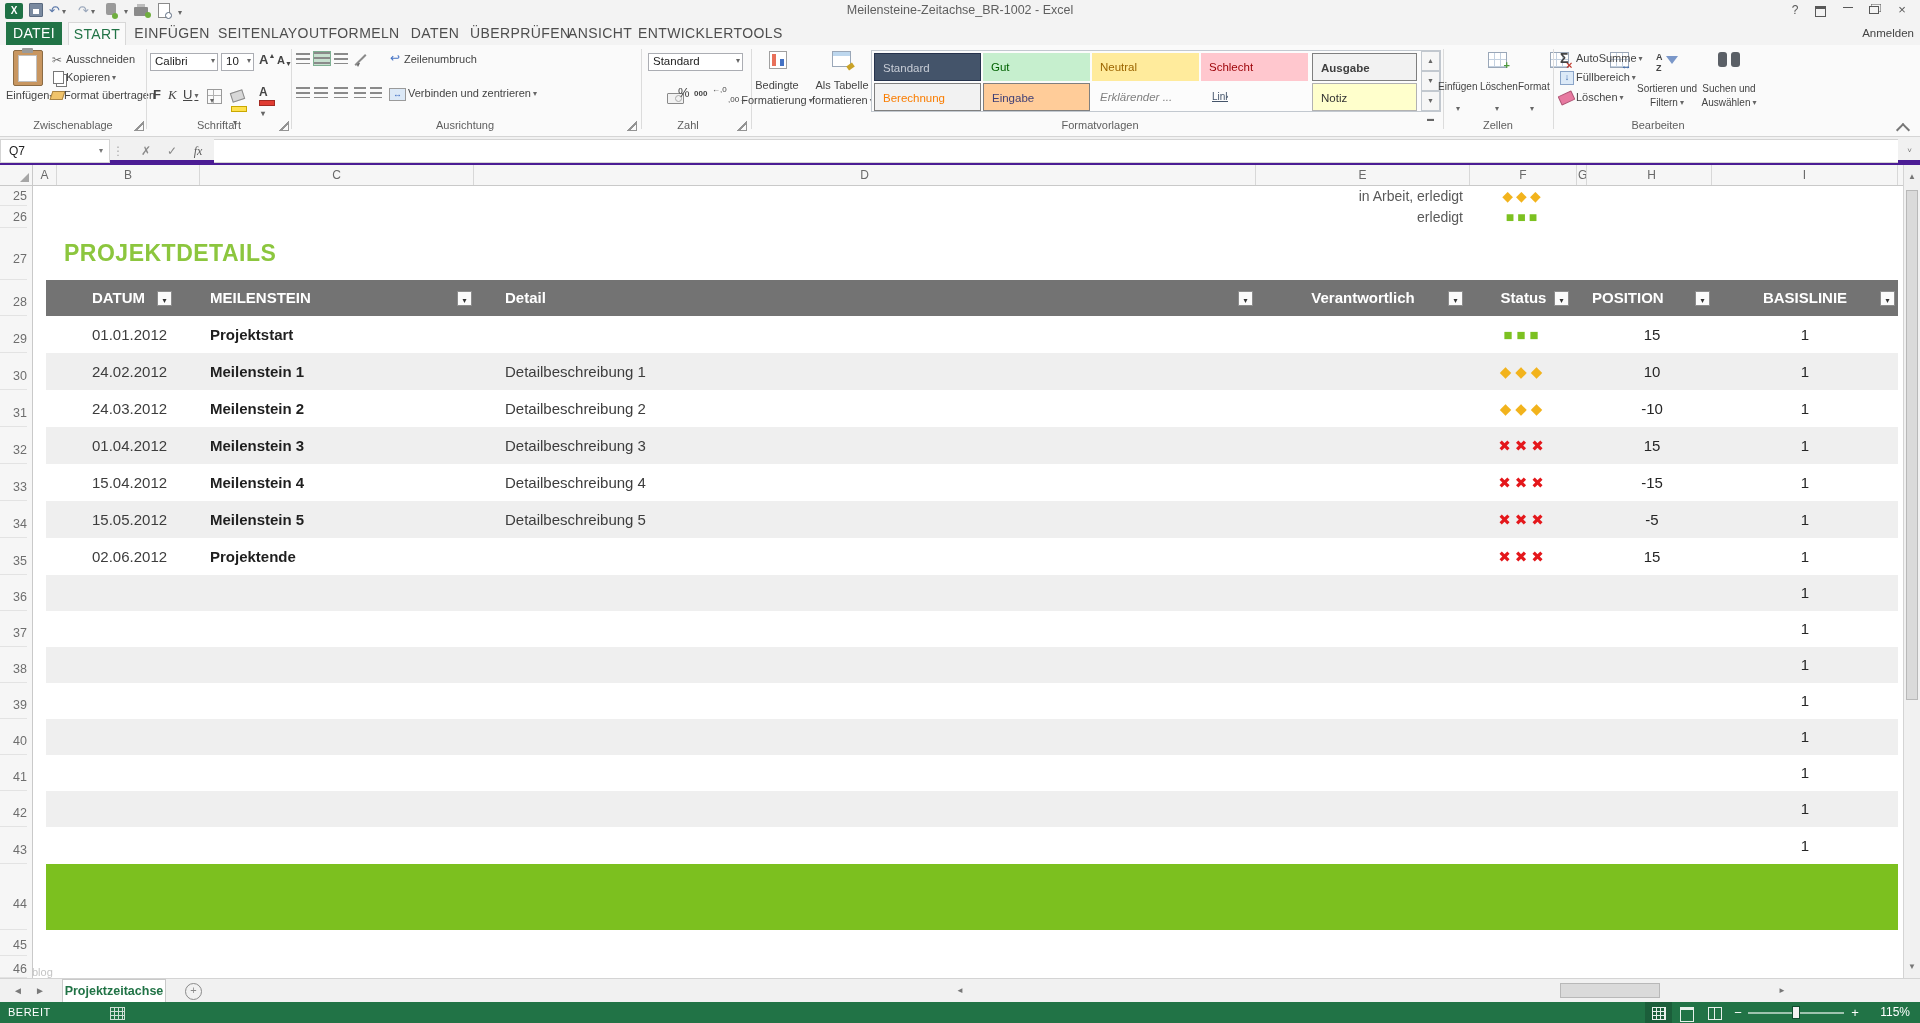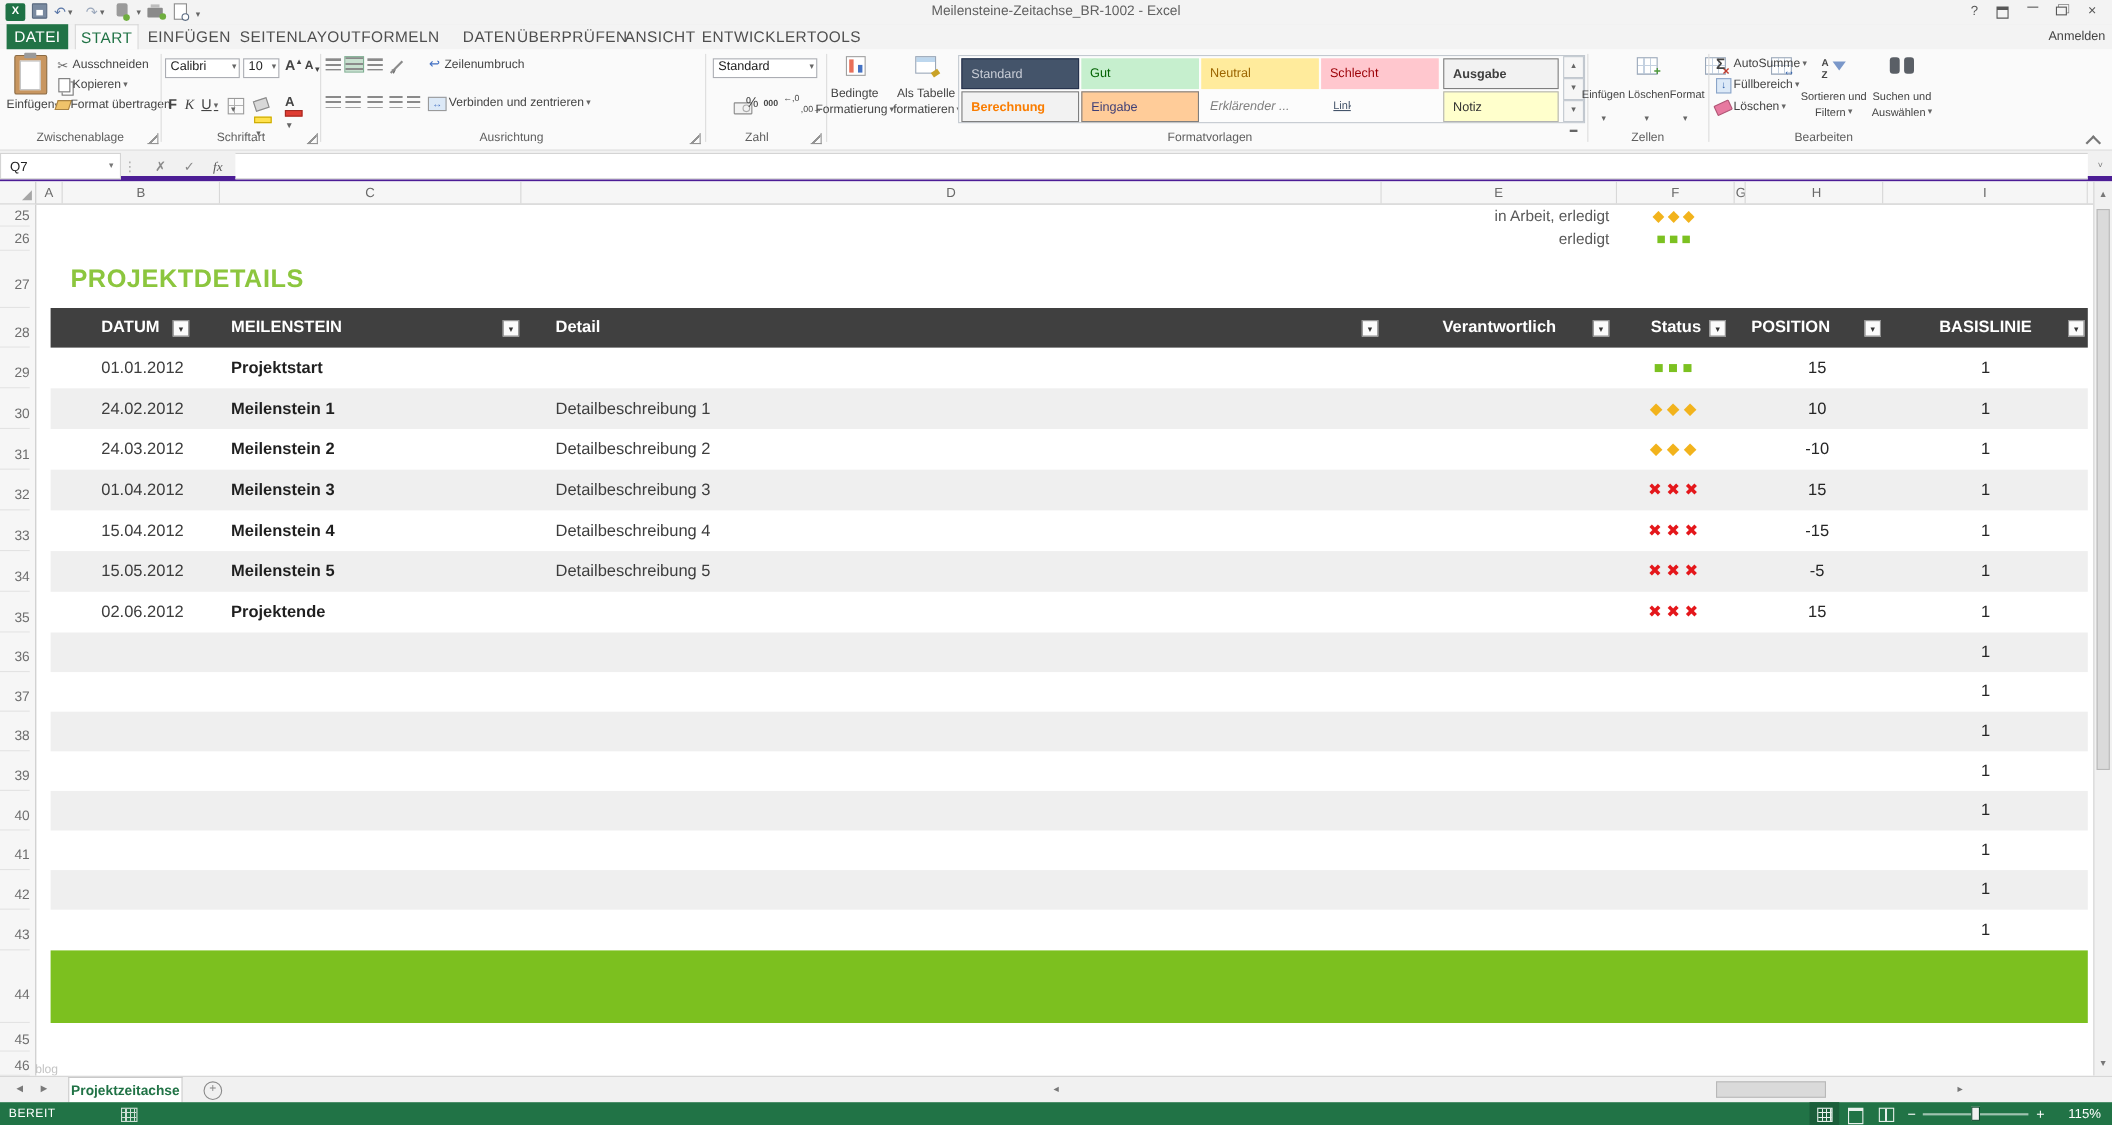--- a/index.html
+++ b/index.html
@@ -110,21 +110,21 @@
   .rn{position:absolute;left:0;width:27px;text-align:right;font-size:12.5px;color:#6E6E6E;border-bottom:1px solid #E3E3E3;box-sizing:border-box;}
   .trow{position:absolute;left:46px;width:1852px;}
   .gray{background:#EFEFEF;}
   .cell{position:absolute;top:0;height:100%;white-space:nowrap;}
   .c-date{left:46px;font-size:15px;color:#3d3d3d;}
   .c-mile{left:164px;font-size:15px;font-weight:bold;color:#1f1f1f;}
   .c-det{left:459px;font-size:15px;color:#3d3d3d;}
   .c-status{left:1427px;width:100px;text-align:center;font-size:15px;letter-spacing:4px;}
   .c-pos{left:1546px;width:120px;text-align:center;font-size:15px;color:#262626;}
   .c-bas{left:1666px;width:186px;text-align:center;font-size:15px;color:#262626;}
-  #thead{position:absolute;left:46px;top:115px;width:1852px;height:36px;background:#404040;color:#fff;line-height:36px;}
+  #thead{position:absolute;left:46px;top:115px;width:1852px;height:36px;background:#737373;color:#fff;line-height:36px;}
   .hc{position:absolute;top:0;height:36px;font-size:15px;font-weight:bold;white-space:nowrap;}
   .fbtn{position:absolute;top:11px;width:15px;height:15px;background:#FBFBFB;border:1px solid #8C8C8C;box-sizing:border-box;text-align:center;line-height:12px;}
   .fbtn::after{content:"▾";font-size:8px;color:#333;}
   #ptitle{position:absolute;left:64px;top:75px;font-size:23px;font-weight:bold;color:#8CC63E;letter-spacing:.5px;}
   .leg{position:absolute;white-space:nowrap;}
   .leg-label{left:1256px;width:207px;text-align:right;font-size:14px;color:#595959;}
   .leg-icons{left:1473px;width:100px;text-align:center;font-size:14px;letter-spacing:3px;}
   #greenbar{position:absolute;left:46px;top:699px;width:1852px;height:66px;background:#7CC01F;}
   #vscroll{position:absolute;left:1903px;top:0;width:17px;height:813px;background:#F1F1F1;border-left:1px solid #D4D4D4;box-sizing:border-box;}
   .scarrow{position:absolute;left:0;width:16px;height:17px;text-align:center;font-size:8px;color:#777;line-height:17px;}
@@ -186,21 +186,21 @@
     <div class="wbtn w-res" style="right:36px"></div>
     <div class="wbtn w-close" style="right:8px">×</div>
   </div>
 
   <div id="tabrow">
     <div class="rtab file" style="left:6px;width:56px">DATEI</div>
     <div class="rtab active" style="left:68px;width:58px">START</div>
     <div class="rtab" style="left:133px;width:78px">EINFÜGEN</div>
     <div class="rtab" style="left:218px;width:104px">SEITENLAYOUT</div>
     <div class="rtab" style="left:328px;width:72px">FORMELN</div>
-    <div class="rtab" style="left:416px;width:58px">DATEN</div>
+    <div class="rtab" style="left:406px;width:58px">DATEN</div>
     <div class="rtab" style="left:470px;width:92px">ÜBERPRÜFEN</div>
     <div class="rtab" style="left:568px;width:64px">ANSICHT</div>
     <div class="rtab" style="left:638px;width:124px">ENTWICKLERTOOLS</div>
     <div id="signin">Anmelden</div>
   </div>
 
   <div id="ribbon">
     
     <div class="bigbtn" style="left:6px;top:5px;width:44px">
       <div class="clipb"></div>
@@ -269,21 +269,21 @@
     <div class="lb dd" style="left:737px;top:49px;width:80px;text-align:center">Formatierung</div>
     <div class="tfic" style="left:832px;top:6px"></div>
     <div class="lb" style="left:812px;top:34px;width:60px;text-align:center">Als Tabelle</div>
     <div class="lb dd" style="left:812px;top:49px;width:60px;text-align:center">formatieren</div>
     <div class="gal">
       <div class="gcell" style="left:2px;top:2px;background:#44546A;color:#C8CDD6;border:1px solid #26334D">Standard</div>
       <div class="gcell" style="left:111px;top:2px;background:#C6EFCE;color:#006100">Gut</div>
       <div class="gcell" style="left:220px;top:2px;background:#FFEB9C;color:#9C6500">Neutral</div>
       <div class="gcell" style="left:329px;top:2px;background:#FFC7CE;color:#9C0006">Schlecht</div>
       <div class="gcell" style="left:440px;top:2px;width:105px;background:#F2F2F2;color:#3F3F3F;font-weight:bold;border:1px solid #7F7F7F">Ausgabe</div>
-      <div class="gcell" style="left:2px;top:32px;background:#F2F2F2;color:#FA7D00;font-weight:bold;border:1px solid #7F7F7F">Berechnung</div>
+      <div class="gcell" style="left:2px;top:32px;background:#F2F2F2;color:#FA7D00;font-weight:normal;border:1px solid #7F7F7F">Berechnung</div>
       <div class="gcell" style="left:111px;top:32px;background:#FFCC99;color:#3F3F76;border:1px solid #7F7F7F">Eingabe</div>
       <div class="gcell" style="left:220px;top:32px;color:#808080;font-style:italic">Erklärender ...</div>
       <div class="gcell" style="left:340px;top:32px;width:16px;padding:0;color:#44546A;font-size:10px;text-decoration:underline">Link</div>
       <div class="gcell" style="left:440px;top:32px;width:105px;background:#FFFFCC;color:#333;border:1px solid #B2B2B2">Notiz</div>
       <div class="gscroll">
         <div class="gsb" style="top:0">▲</div>
         <div class="gsb" style="top:20px">▼</div>
         <div class="gsb" style="top:40px">▼<br>▬</div>
       </div>
     </div>

